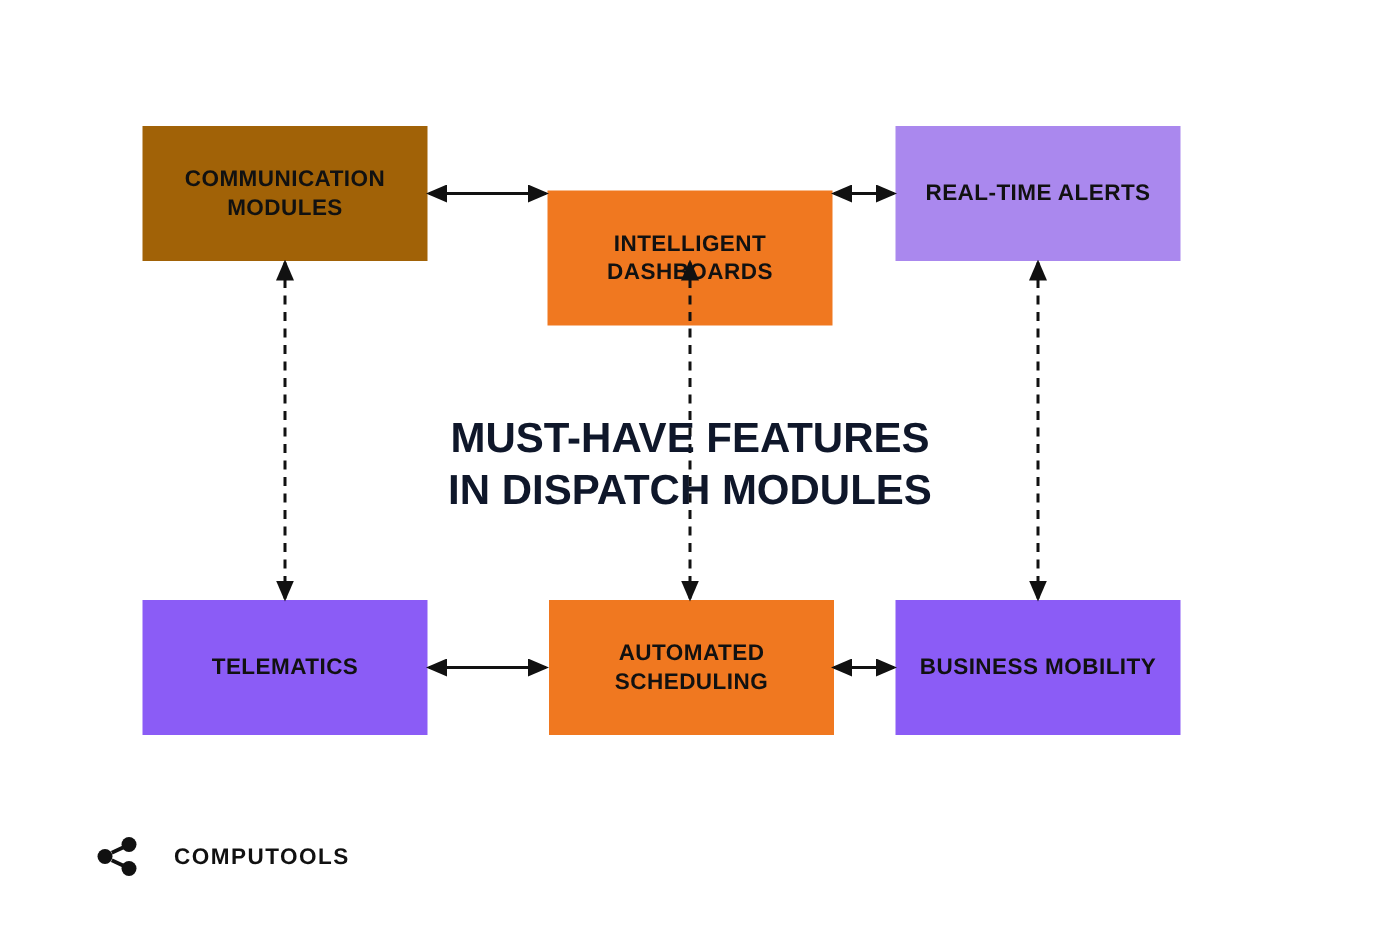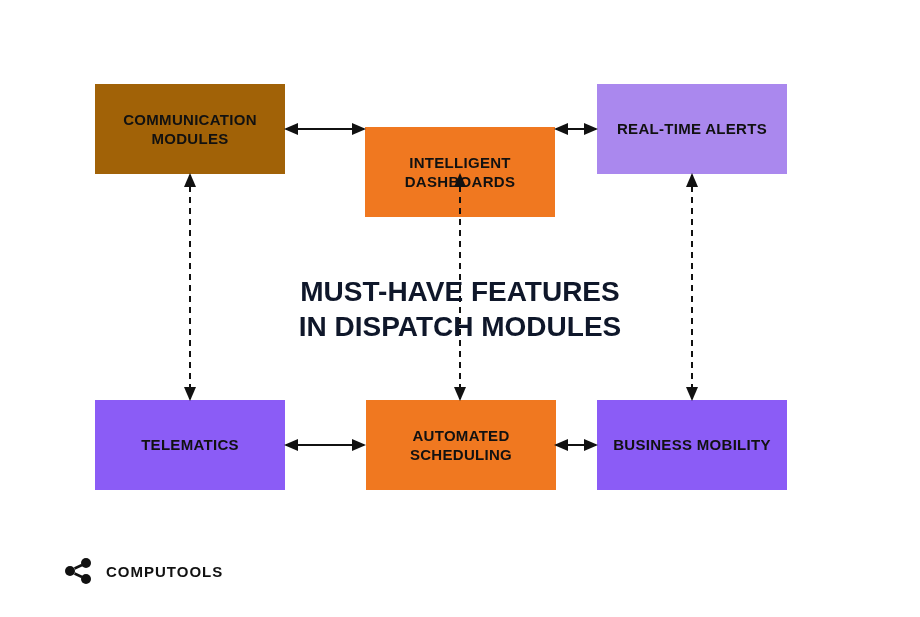--- a/index.html
+++ b/index.html
@@ -68,21 +68,21 @@
       pointer-events: none;
     }
 
     
     .logo-area {
       position: absolute;
       bottom: 28px;
       left: 60px;
       display: flex;
       align-items: center;
-      gap: 10px;
+      gap: 20px;
     }
     .logo-icon {
       width: 36px;
       height: 36px;
     }
     .logo-text {
       font-family: Arial, sans-serif;
       font-weight: 700;
       font-size: 15px;
       color: #111111;

